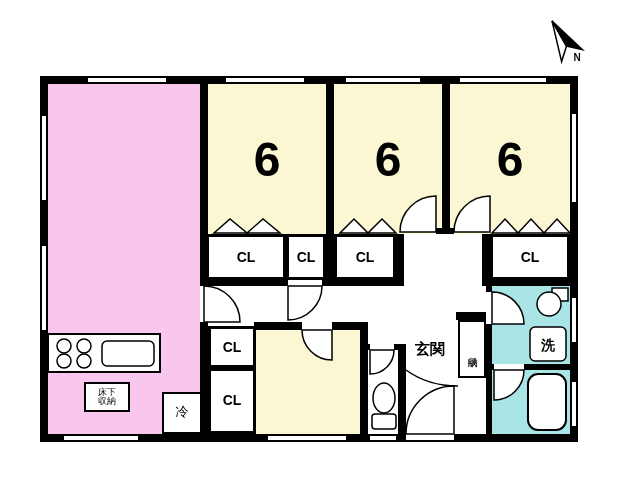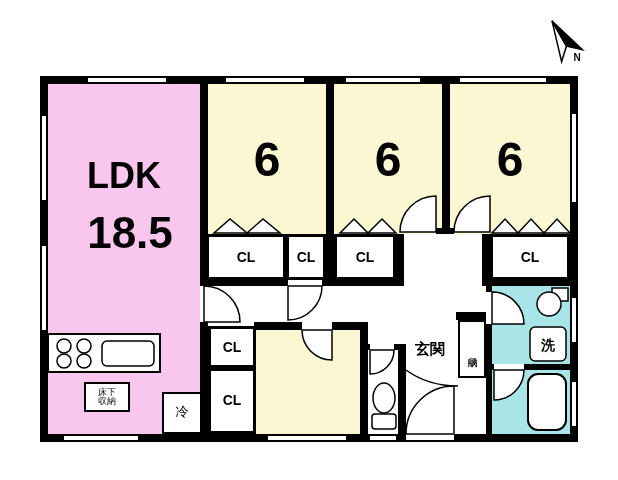--- a/index.html
+++ b/index.html
@@ -134,22 +134,20 @@
     </g>
 
     <path class="nofill" d="M 406 370 Q 428 386 458 386"></path>
 
     <g transform="rotate(-30 563 40)">
       <polygon points="563,18 551,58 563,47"></polygon>
       <polygon class="solid" points="563,18 575,58 563,47"></polygon>
     </g>
   </svg>
 
-  <div class="lbl b" style="left:124px;top:176px;font-size:36px">LDK</div>
-  <div class="lbl b" style="left:130px;top:233px;font-size:44px">18.5</div>
   <div class="lbl b" style="left:267px;top:160px;font-size:48px">6</div>
   <div class="lbl b" style="left:388px;top:160px;font-size:48px">6</div>
   <div class="lbl b" style="left:510px;top:160px;font-size:48px">6</div>
   <div class="lbl b" style="left:246px;top:257px;font-size:14px">CL</div>
   <div class="lbl b" style="left:306px;top:257px;font-size:14px">CL</div>
   <div class="lbl b" style="left:365px;top:257px;font-size:14px">CL</div>
   <div class="lbl b" style="left:530px;top:257px;font-size:14px">CL</div>
   <div class="lbl b" style="left:232px;top:347px;font-size:14px">CL</div>
   <div class="lbl b" style="left:232px;top:400px;font-size:14px">CL</div>
   <div class="lbl b" style="left:430px;top:349px;font-size:15px">玄関</div>

